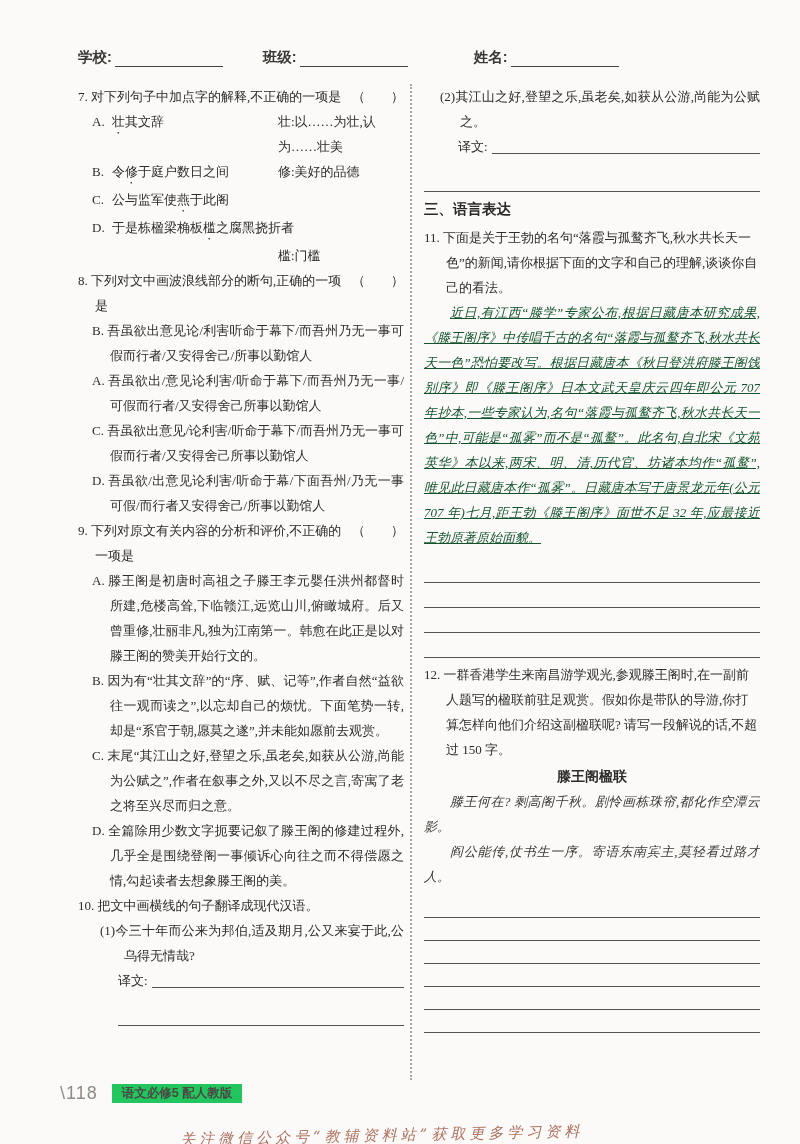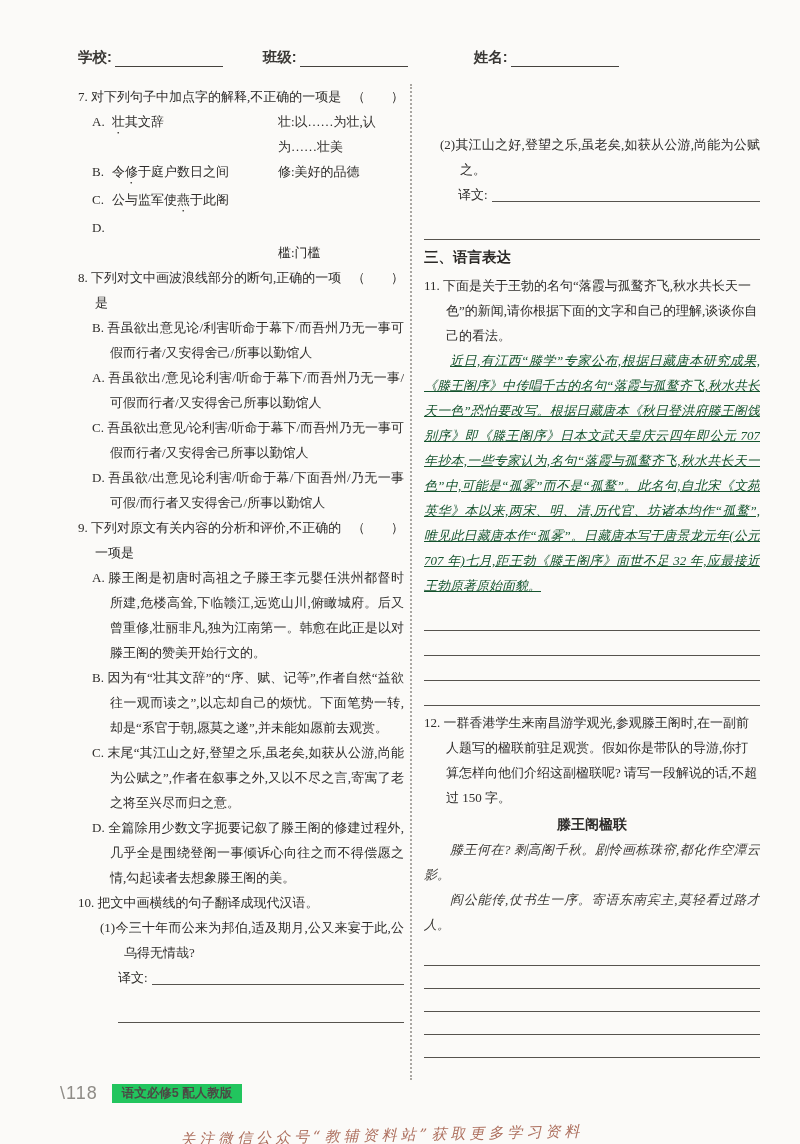--- a/index.html
+++ b/index.html
@@ -18,21 +18,21 @@
   }
   .hfield { display:flex; align-items:flex-end; }
   .hline { display:inline-block; width:108px; height:17px; border-bottom:1.5px solid #45423e; margin-left:3px; }
   .hf-school { margin-right:40px; }
   .hf-class  { margin-right:66px; }
   
   .cols { position:absolute; top:84px; left:78px; right:40px; bottom:64px; display:flex; }
   .col { line-height:25px; }
   .col.left  { width:326px; overflow:hidden; }
   .divider { border-left:2px dotted #aaa7a2; margin-left:6px; margin-right:12px; }
-  .col.right { flex:1; overflow:hidden;margin-top:48px; }
+  .col.right { flex:1; overflow:hidden; }
   
   .qlead  { padding-left:17px; text-indent:-17px; }
   .qlead2 { padding-left:22px; text-indent:-22px; }
   .bracket { float:right; text-indent:0; }
   
   .opt7 { display:flex; padding-left:14px; }
   .opt7 .olabel { flex:0 0 20px; }
   .opt7 .phrase { flex:0 0 166px; }
   .opt7 .expl   { flex:1; }
   .opt7.full .phrase { flex:1; }
@@ -120,20 +120,21 @@
           <span class="olabel">B.</span>
           <span class="phrase"><span>令</span><span class="dot">修</span><span>于庭户数日之间</span></span>
           <span class="expl">修:美好的品德</span>
         </div>
         <div class="opt7">
           <span class="olabel">C.</span>
           <span class="phrase"><span>公与监军使</span><span class="dot">燕</span><span>于此阁</span></span>
         </div>
         <div class="opt7 full">
           <span class="olabel">D.</span>
+          <span class="phrase"><span>于是栋楹梁桷板</span><span class="dot">槛</span><span>之腐黑挠折者</span></span>
         </div>
         <div class="expl-solo">槛:门槛</div>
       </div>
 
       <div>
         <div class="qlead"><span class="bracket">（　　）</span><span>8.</span> <span>下列对文中画波浪线部分的断句,正确的一项是</span></div>
         <div class="opt"><span>B.</span> <span>吾虽欲出意见论/利害听命于幕下/而吾州乃无一事可假而行者/又安得舍己/所事以勤馆人</span></div>
         <div class="opt"><span>A.</span> <span>吾虽欲出/意见论利害/听命于幕下/而吾州乃无一事/可假而行者/又安得舍己所事以勤馆人</span></div>
         <div class="opt"><span>C.</span> <span>吾虽欲出意见/论利害/听命于幕下/而吾州乃无一事可假而行者/又安得舍己所事以勤馆人</span></div>
         <div class="opt"><span>D.</span> <span>吾虽欲/出意见论利害/听命于幕/下面吾州/乃无一事可假/而行者又安得舍己/所事以勤馆人</span></div>

